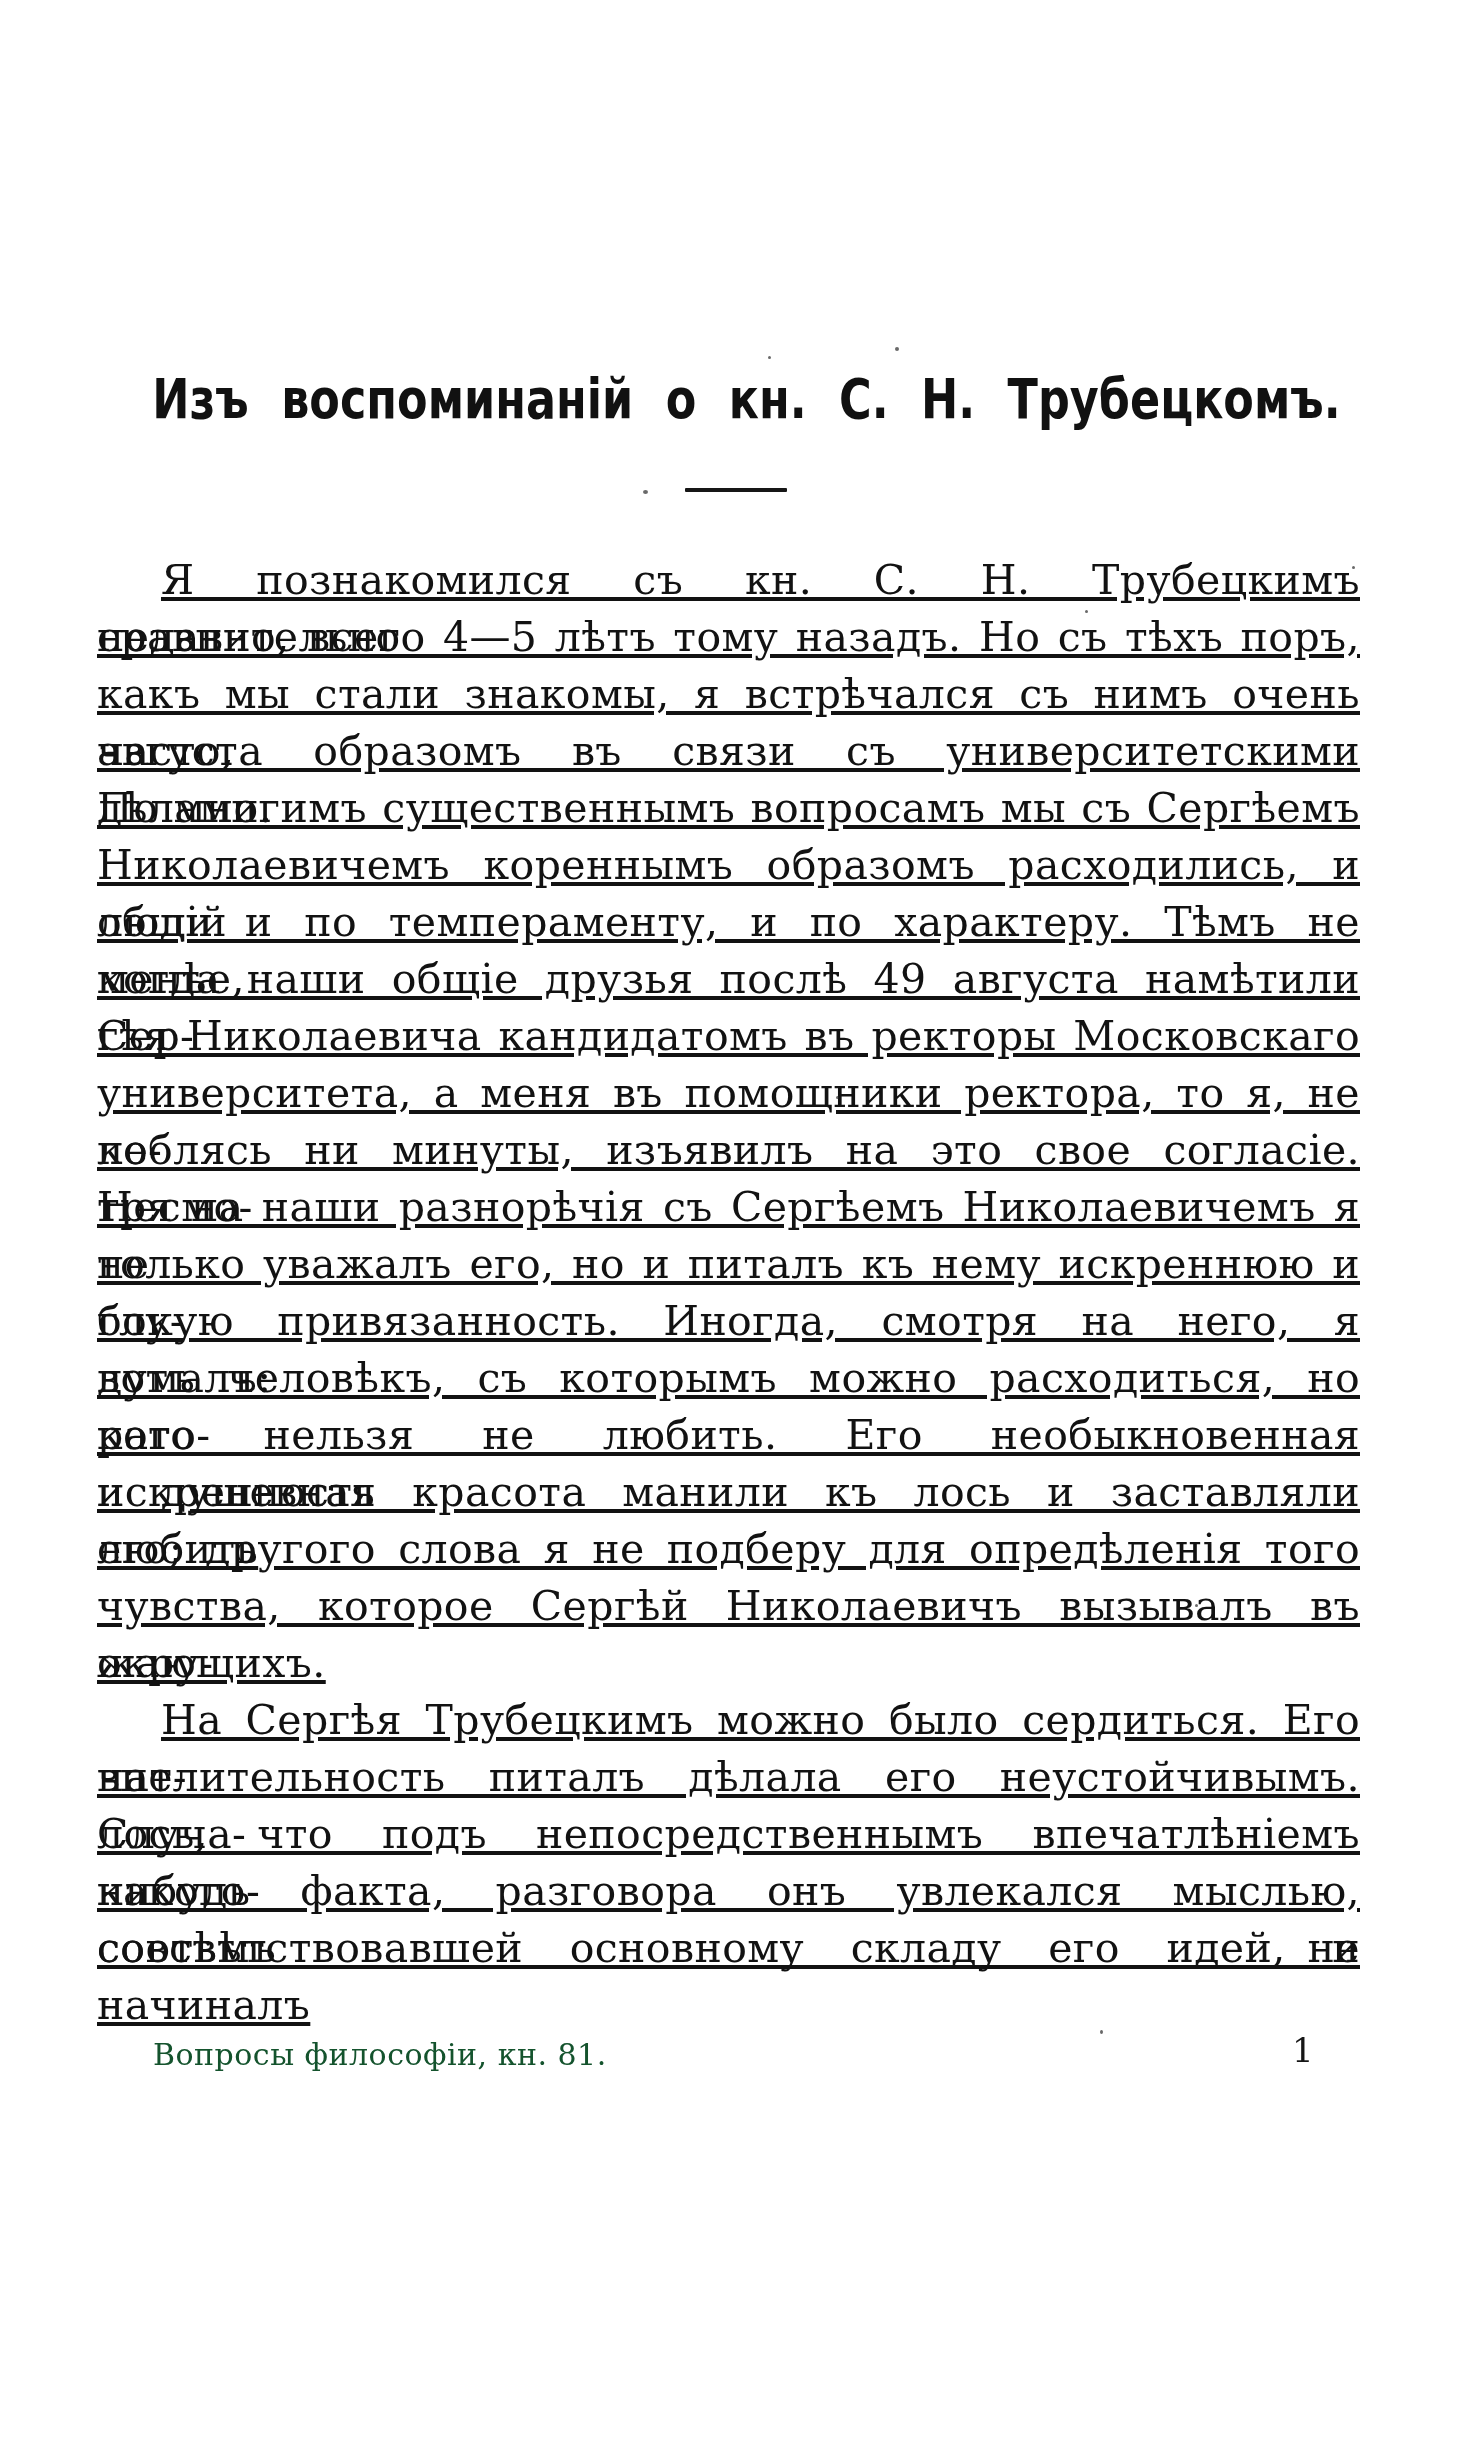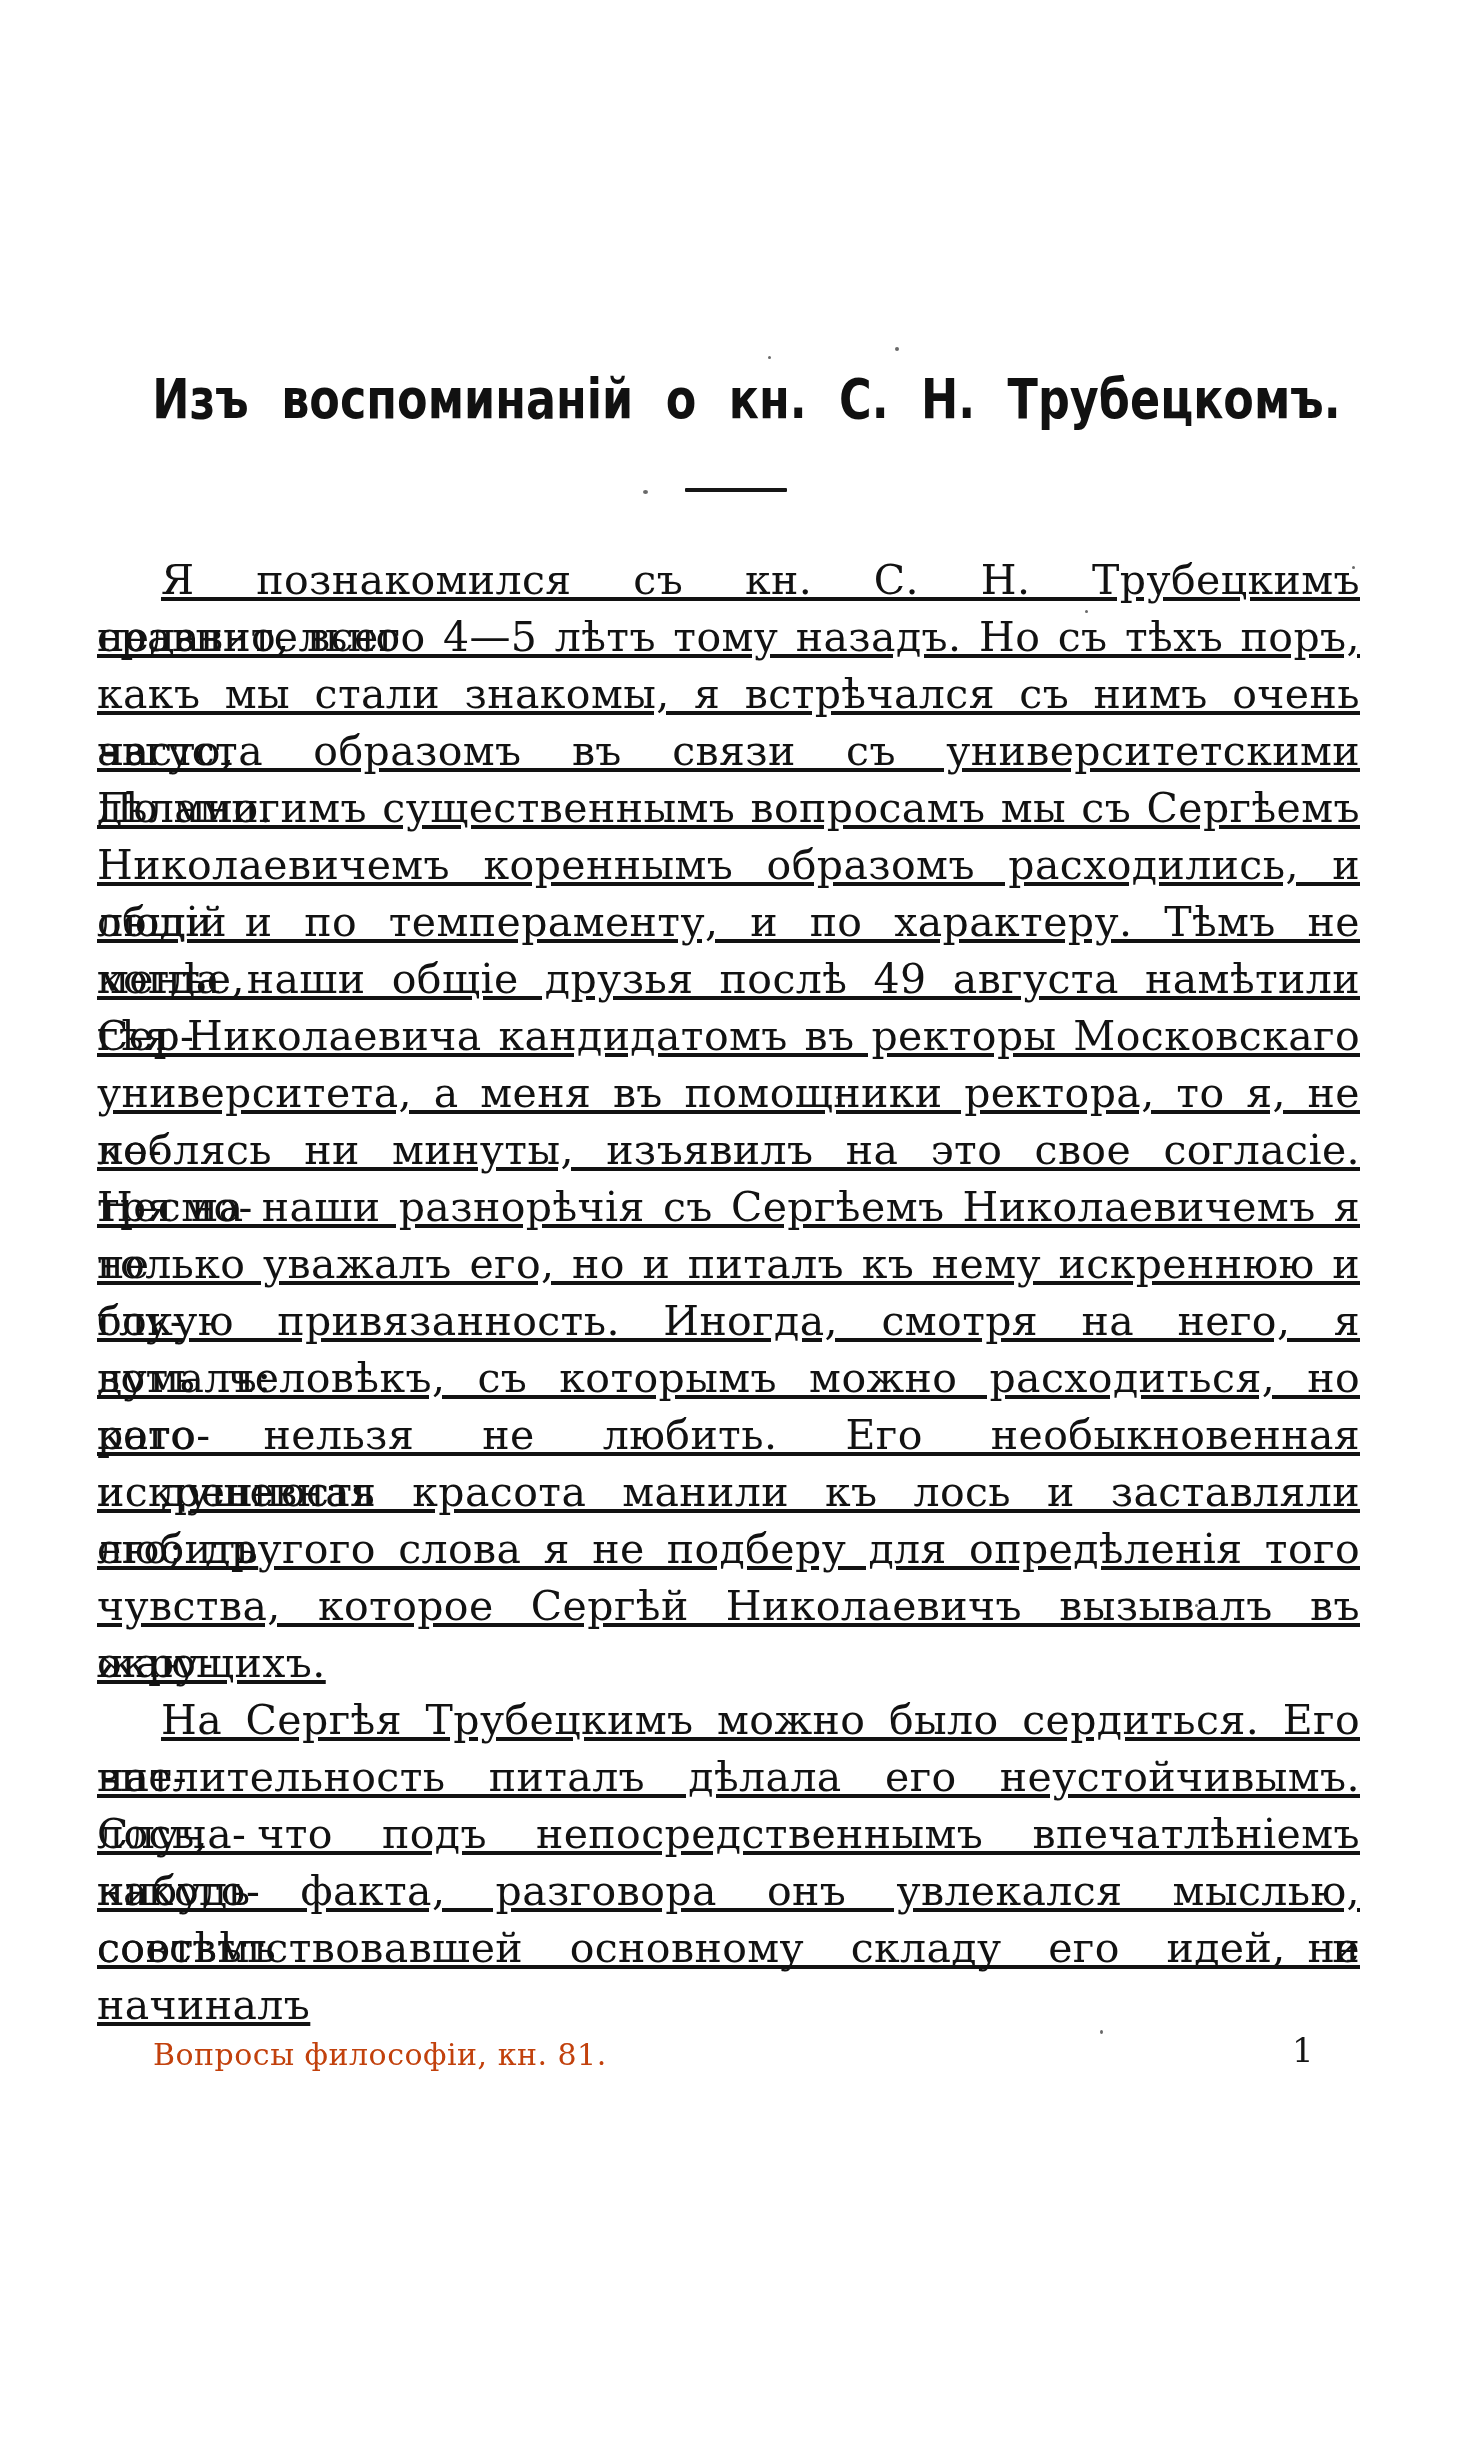--- a/index.html
+++ b/index.html
@@ -69,21 +69,21 @@
   .line.indent { text-indent: 64px; }
   .line.flush  { text-align-last: left; }
   
   .footer-journal {
     position: absolute;
     top: 2037px;
     left: 153px;
     font-size: 30px;
     line-height: 36px;
     letter-spacing: 0.5px;
-    color: #c2410c;
+    color: #14532d;
   }
   .footer-pagenum {
     position: absolute;
     top: 2030px;
     left: 1292px;
     font-size: 34px;
     line-height: 40px;
     color: #161616;
   }
   

